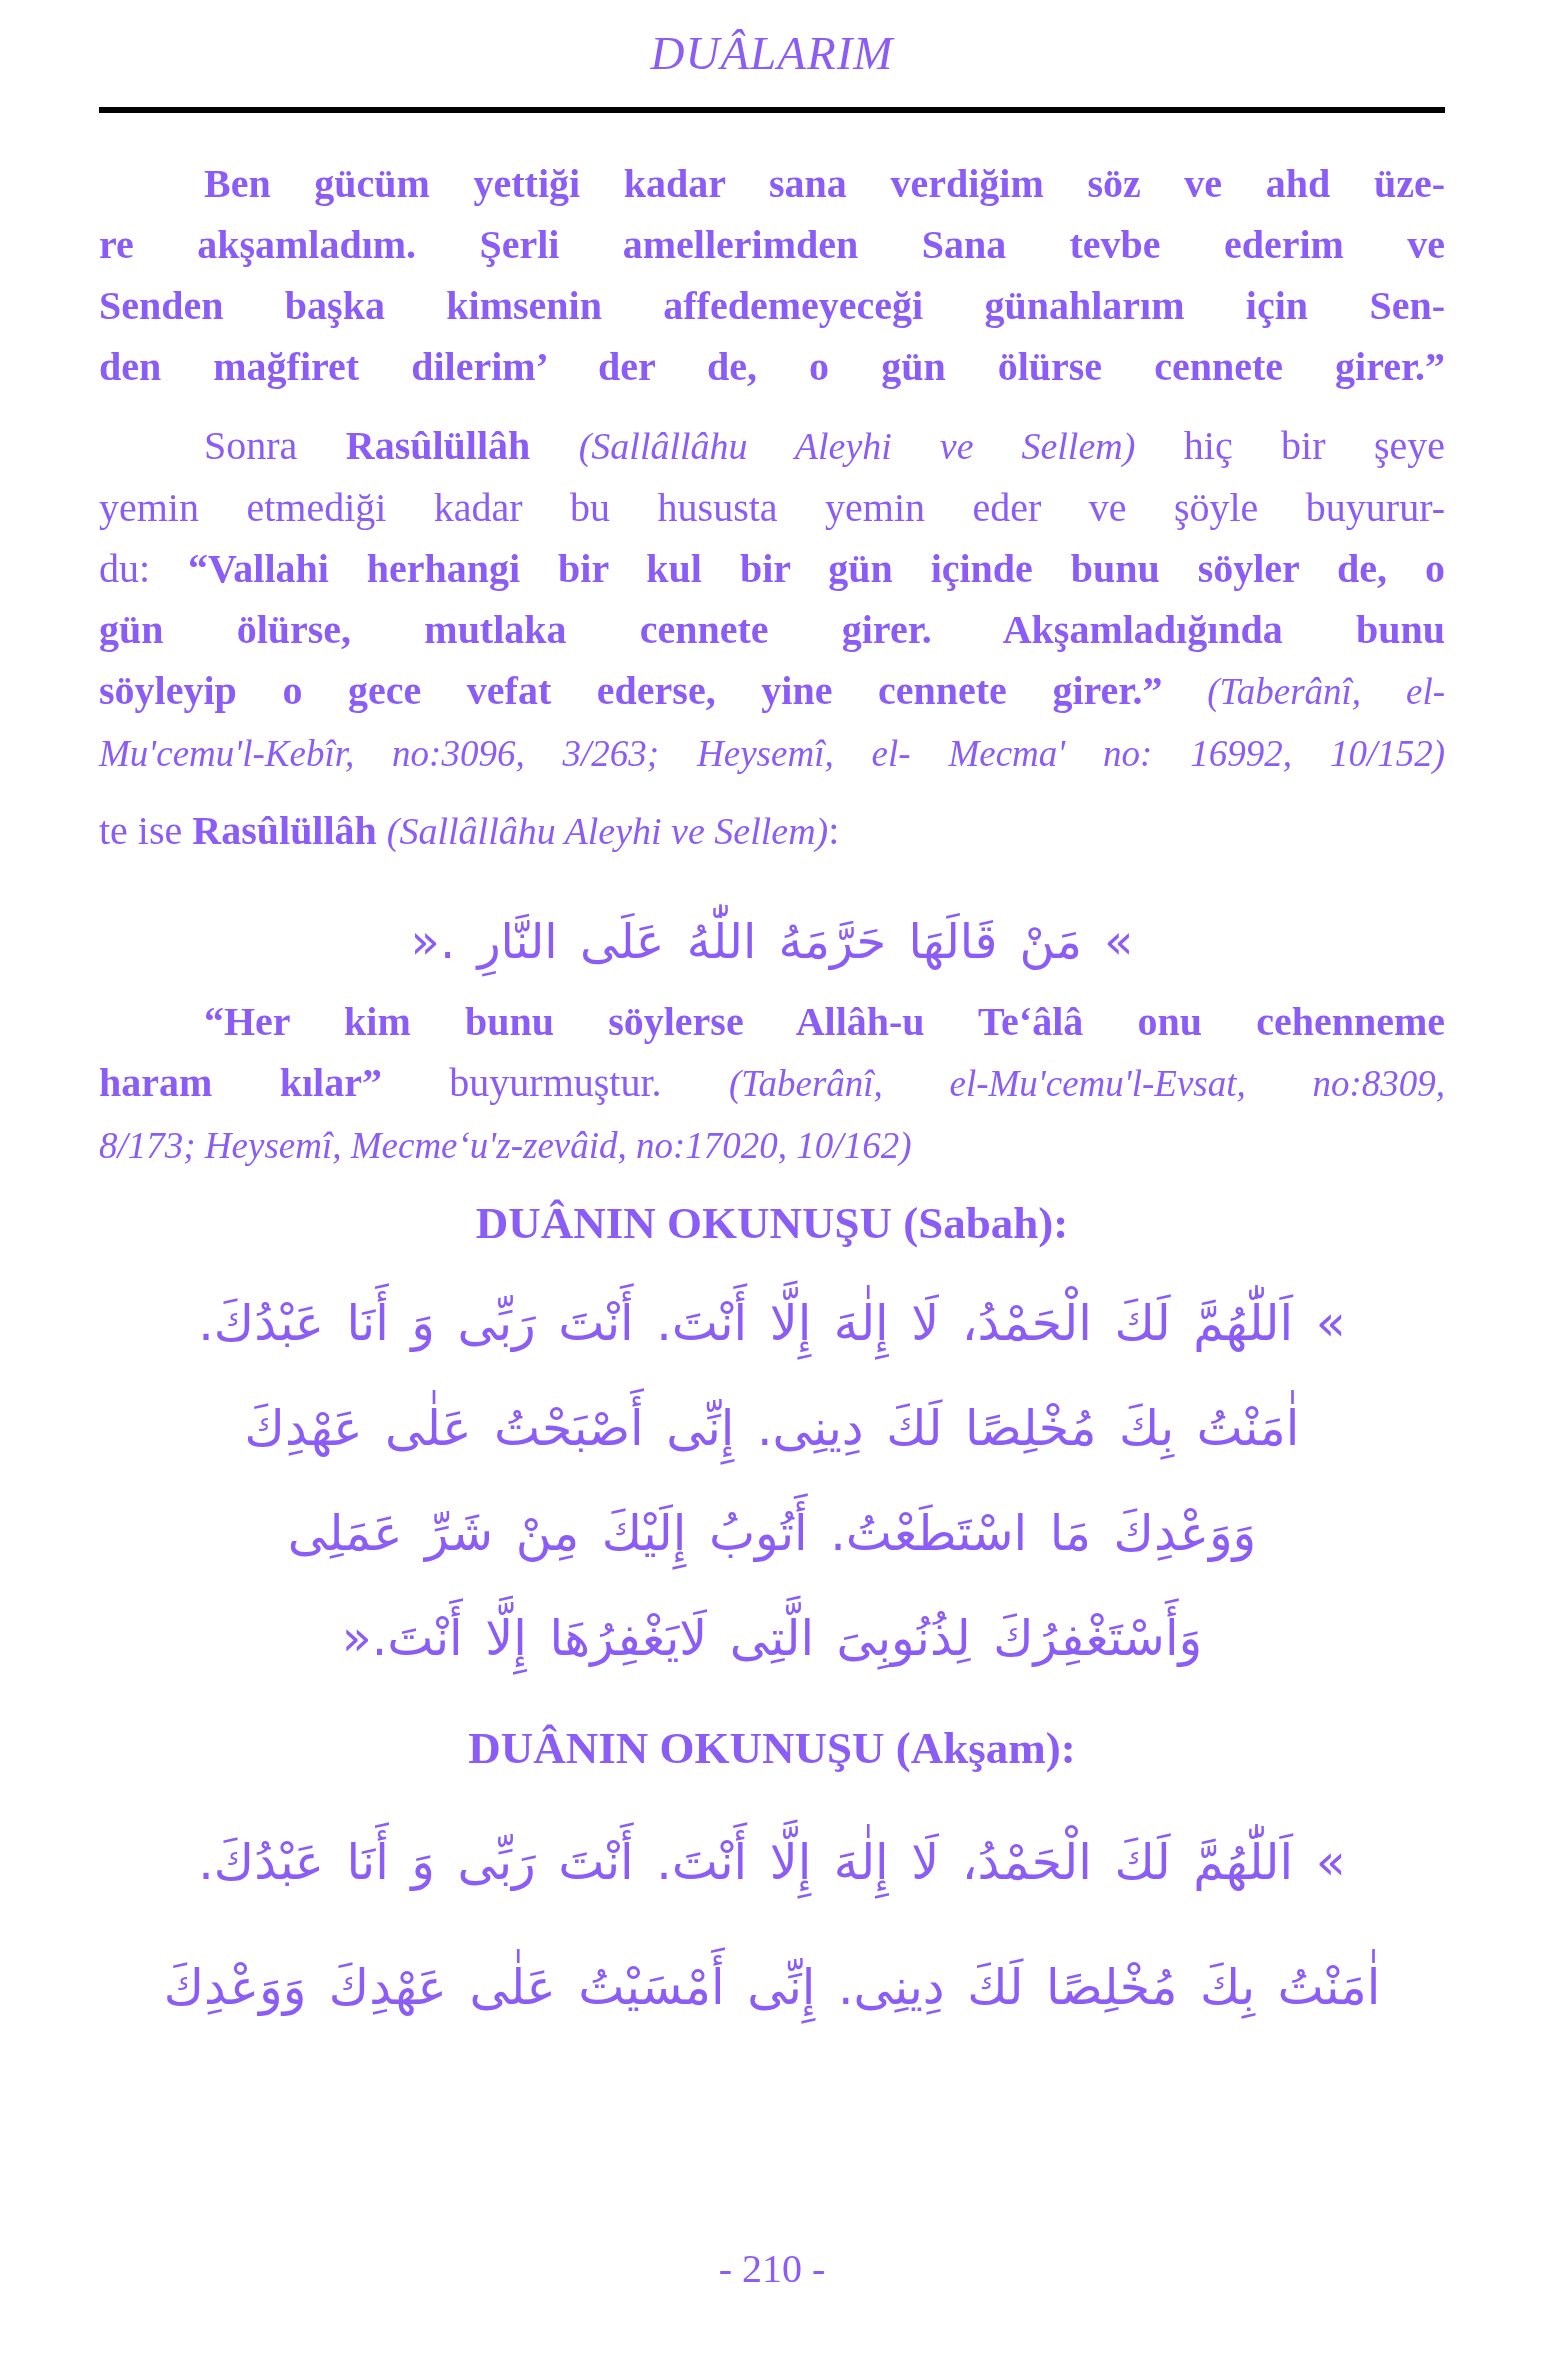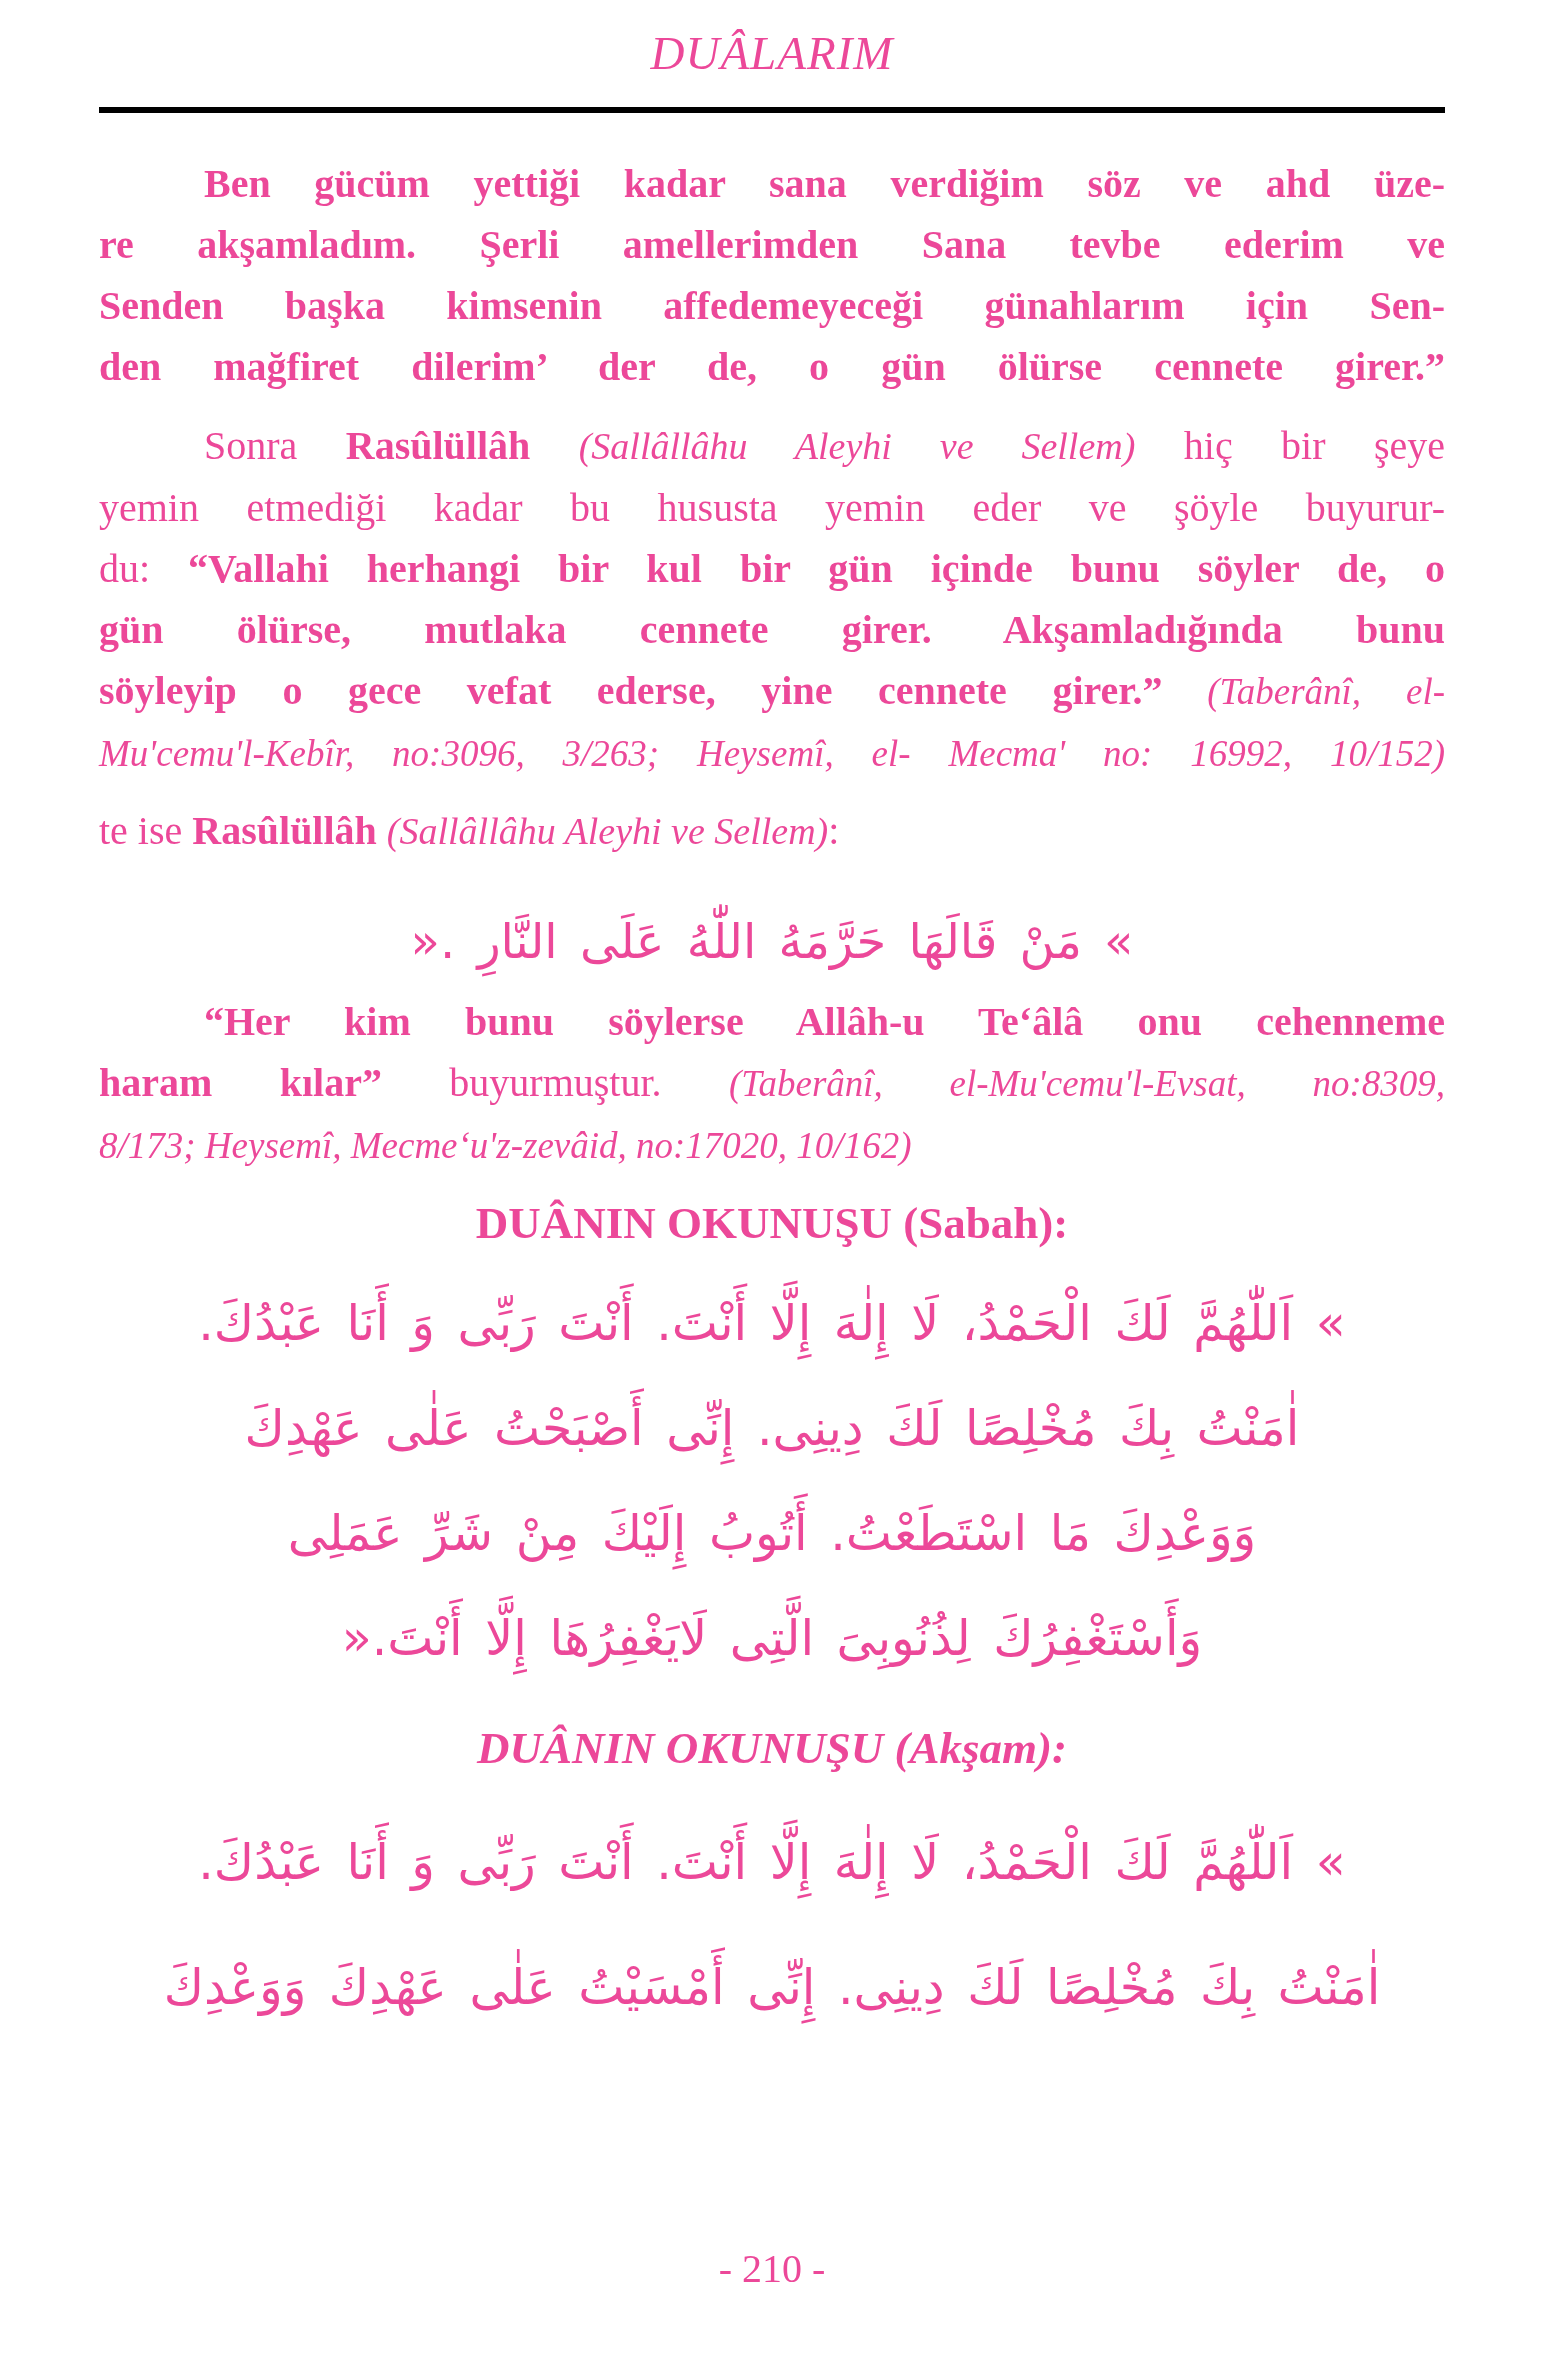--- a/index.html
+++ b/index.html
@@ -1,19 +1,19 @@
 <!DOCTYPE html>
 <html lang="tr"><head>
 <meta charset="utf-8">
 <style>
   html,body { margin:0; padding:0; background:#ffffff; }
   .page {
     position:relative;
     width:1544px; height:2368px;
-    background:#ffffff; color:#ec4899;
+    background:#ffffff; color:#8b5cf6;
     font-family:"Liberation Serif","DejaVu Serif",serif;
     box-sizing:border-box;
     padding:26px 99px 0 99px;
     overflow:hidden;
   }
   .title {
     text-align:center;
     font-style:italic;
     font-size:47px;
     line-height:55px;
@@ -36,21 +36,21 @@
   .rb { font-weight:700; font-style:normal; }
   .ri { font-style:italic; font-weight:400; font-size:38px; }
   .rc { font-style:italic; font-weight:400; font-size:37px; }
   .sec-heading {
     margin:20px 0 0 0;
     text-align:center;
     font-weight:700;
     font-size:45px;
     line-height:55px;
   }
-  .sec-heading.aksam { margin-top:30px;font-style:italic; }
+  .sec-heading.aksam { margin-top:30px; }
   .arabic {
     direction:rtl;
     font-family:"DejaVu Sans",sans-serif;
     text-align:center;
     word-spacing:7px;
   }
   .arabic-hadith {
     margin-top:30px;
     font-size:48px;
     line-height:99px;

